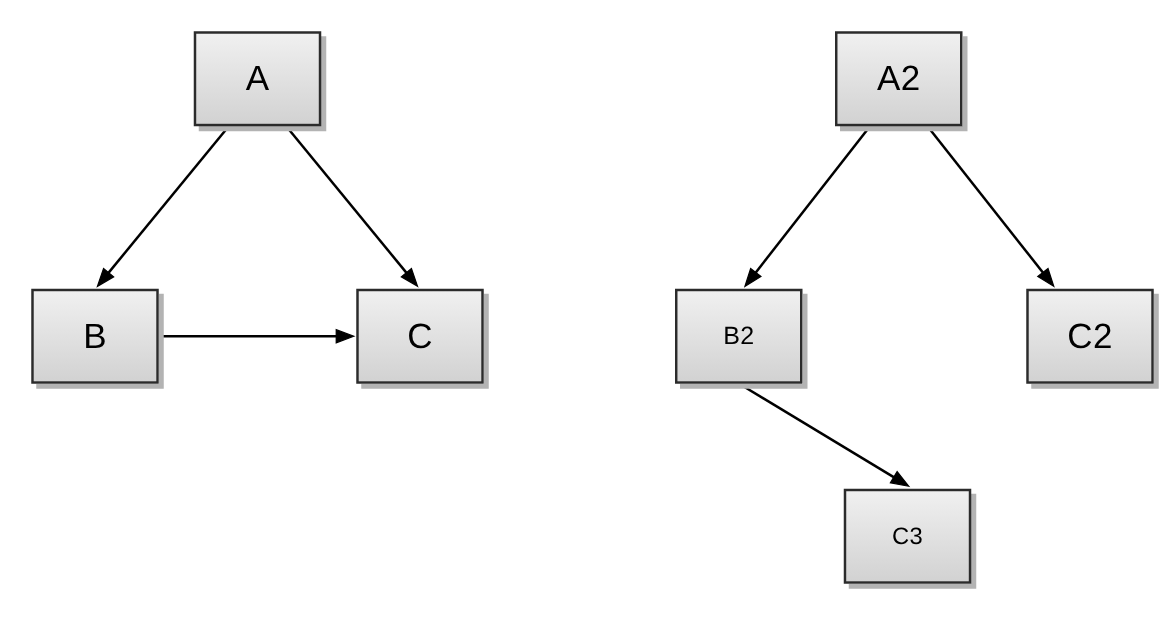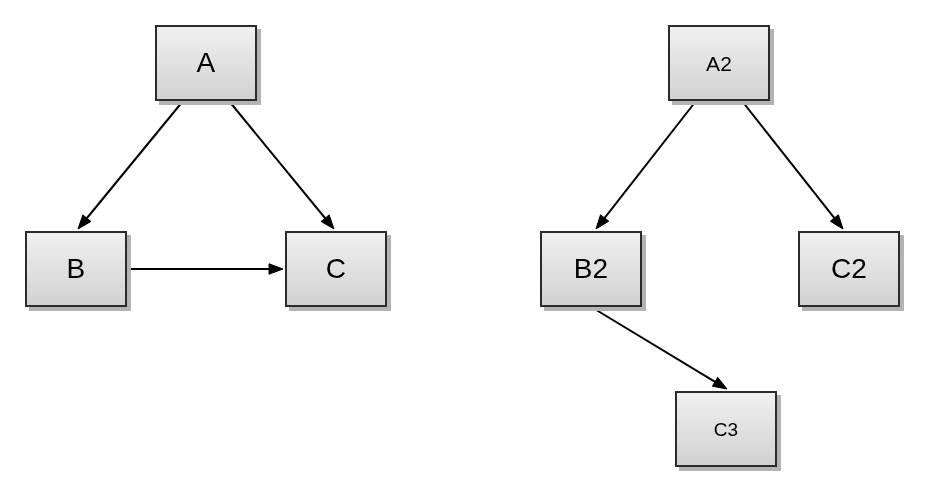--- a/index.html
+++ b/index.html
@@ -82,26 +82,26 @@
       <div class="node" style="left: 155px; top: 25px; width: 102px; height: 76px; border-color: rgb(43, 43, 43); border-width: 2px; background: linear-gradient(rgb(240, 240, 240) 0%, rgb(210, 210, 210) 100%); box-shadow: rgb(179, 179, 179) 4px 4px 0px 0px;">
         <span class="node-label" style="font-size: 28px; color: rgb(0, 0, 0);">A</span>
       </div>
       <div class="node" style="left: 25px; top: 231px; width: 102px; height: 76px; border-color: rgb(43, 43, 43); border-width: 2px; background: linear-gradient(rgb(240, 240, 240) 0%, rgb(210, 210, 210) 100%); box-shadow: rgb(179, 179, 179) 4px 4px 0px 0px;">
         <span class="node-label" style="font-size: 28px; color: rgb(0, 0, 0);">B</span>
       </div>
       <div class="node" style="left: 285px; top: 231px; width: 102px; height: 76px; border-color: rgb(43, 43, 43); border-width: 2px; background: linear-gradient(rgb(240, 240, 240) 0%, rgb(210, 210, 210) 100%); box-shadow: rgb(179, 179, 179) 4px 4px 0px 0px;">
         <span class="node-label" style="font-size: 28px; color: rgb(0, 0, 0);">C</span>
       </div>
       <div class="node" style="left: 668px; top: 25px; width: 102px; height: 76px; border-color: rgb(43, 43, 43); border-width: 2px; background: linear-gradient(rgb(240, 240, 240) 0%, rgb(210, 210, 210) 100%); box-shadow: rgb(179, 179, 179) 4px 4px 0px 0px;">
-        <span class="node-label" style="font-size: 21px; color: rgb(0, 0, 0);">A2</span>
+        <span class="node-label" style="font-size: 28px; color: rgb(0, 0, 0);">A2</span>
       </div>
       <div class="node" style="left: 540px; top: 231px; width: 102px; height: 76px; border-color: rgb(43, 43, 43); border-width: 2px; background: linear-gradient(rgb(240, 240, 240) 0%, rgb(210, 210, 210) 100%); box-shadow: rgb(179, 179, 179) 4px 4px 0px 0px;">
-        <span class="node-label" style="font-size: 28px; color: rgb(0, 0, 0);">B2</span>
+        <span class="node-label" style="font-size: 20px; color: rgb(0, 0, 0);">B2</span>
       </div>
-      <div class="node" style="left: 798px; top: 231px; width: 102px; height: 76px; border-color: rgb(43, 43, 43); border-width: 2px; background: linear-gradient(rgb(240, 240, 240) 0%, rgb(210, 210, 210) 100%); box-shadow: rgb(179, 179, 179) 4px 4px 0px 0px;">
+      <div class="node" style="left: 821px; top: 231px; width: 102px; height: 76px; border-color: rgb(43, 43, 43); border-width: 2px; background: linear-gradient(rgb(240, 240, 240) 0%, rgb(210, 210, 210) 100%); box-shadow: rgb(179, 179, 179) 4px 4px 0px 0px;">
         <span class="node-label" style="font-size: 28px; color: rgb(0, 0, 0);">C2</span>
       </div>
       <div class="node" style="left: 675px; top: 391px; width: 102px; height: 76px; border-color: rgb(43, 43, 43); border-width: 2px; background: linear-gradient(rgb(240, 240, 240) 0%, rgb(210, 210, 210) 100%); box-shadow: rgb(179, 179, 179) 4px 4px 0px 0px;">
         <span class="node-label" style="font-size: 19px; color: rgb(0, 0, 0);">C3</span>
       </div>
     </div>
 
 </div>
 
 </body></html>

